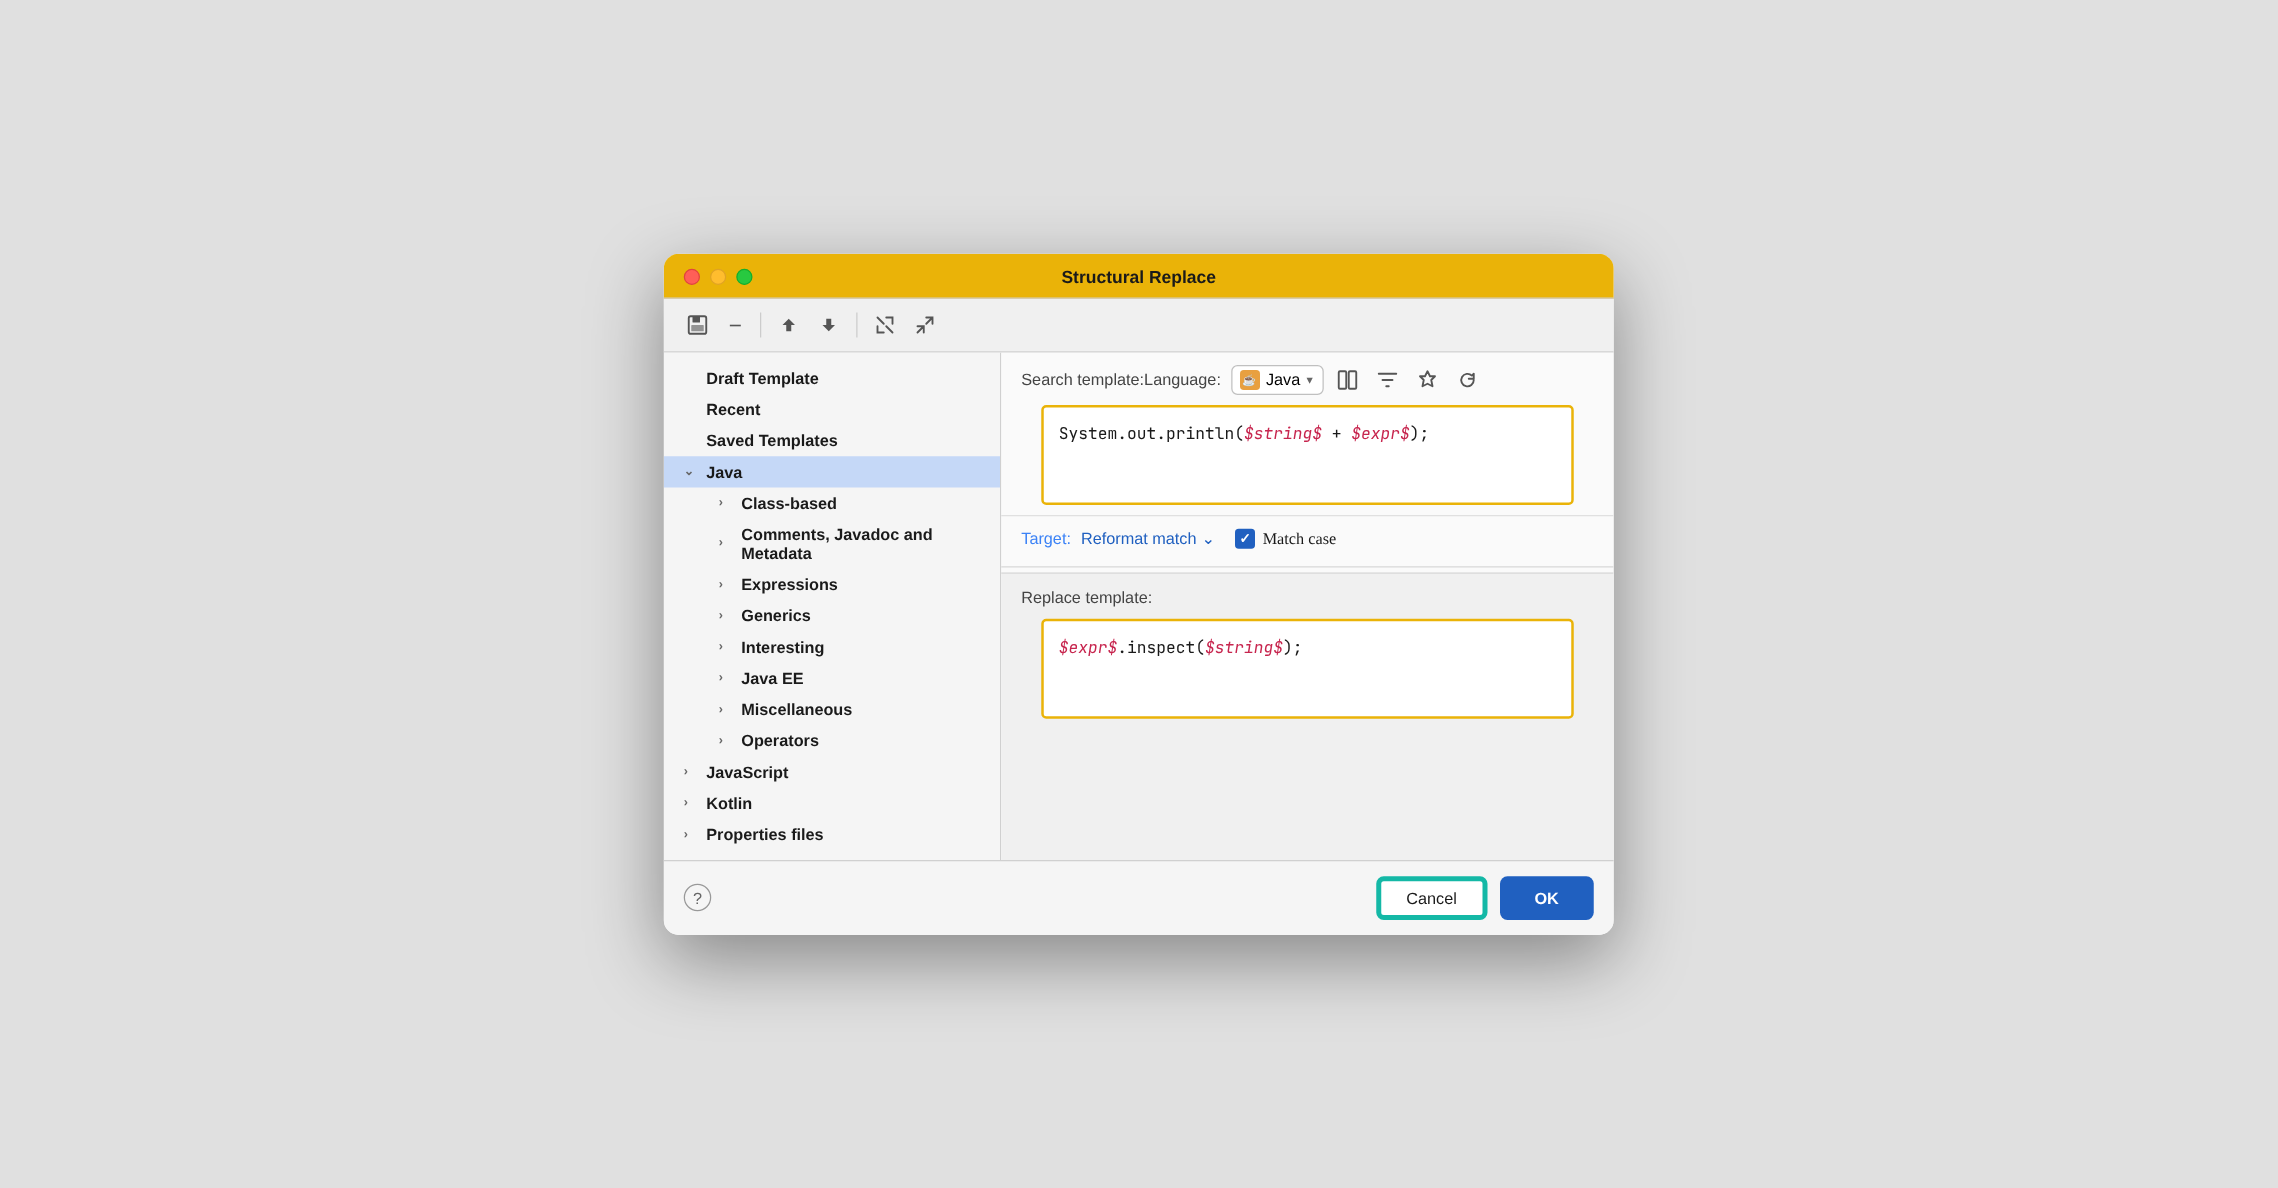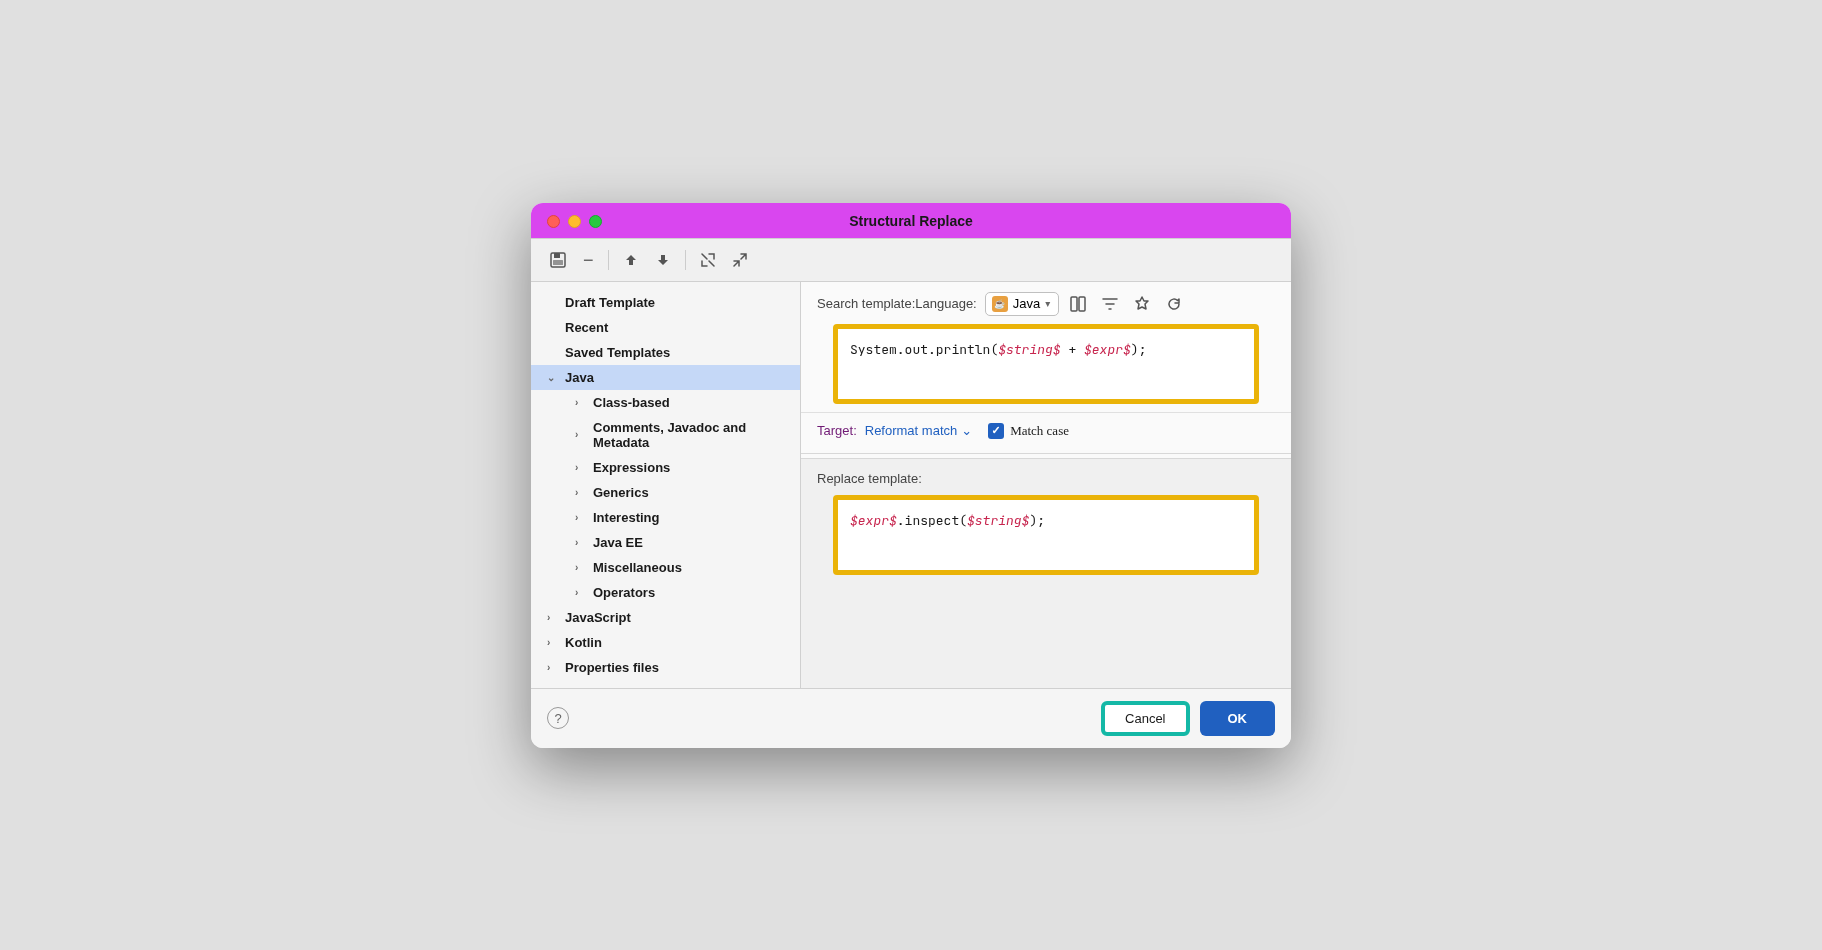--- a/index.html
+++ b/index.html
@@ -18,21 +18,21 @@
       background: #f5f5f5;
       border-radius: 12px;
       box-shadow: 0 20px 60px rgba(0,0,0,0.4);
       overflow: hidden;
       display: flex;
       flex-direction: column;
     }
 
     
     .title-bar {
-      background: #d946ef;
+      background: #eab308;
       padding: 12px 16px 10px;
       display: flex;
       align-items: center;
       position: relative;
       border-bottom: 1px solid #d0d0d0;
     }
 
     .traffic-lights {
       display: flex;
       gap: 8px;
@@ -162,21 +162,21 @@
     .section-header {
       padding: 12px 16px 8px;
       font-size: 13px;
       color: #444;
       font-weight: 400;
     }
 
     .code-area {
       margin: 0 16px;
       background: #ffffff;
-      border: 5px solid #eab308;
+      border: 2px solid #eab308;
       border-radius: 4px;
       padding: 12px;
       font-family: "JetBrains Mono", "Fira Code", "Courier New", monospace;
       font-size: 13px;
       min-height: 80px;
     }
 
     .code-text {
       color: #1a1a1a;
     }
@@ -191,21 +191,21 @@
       display: flex;
       align-items: center;
       padding: 10px 16px;
       gap: 8px;
       border-top: 1px solid #e0e0e0;
       margin-top: 8px;
     }
 
     .target-label {
       font-size: 13px;
-      color: #701a75;
+      color: #3b82f6;
     }
 
     .target-dropdown {
       background: none;
       border: none;
       color: #2060c0;
       font-size: 13px;
       cursor: pointer;
       display: flex;
       align-items: center;

